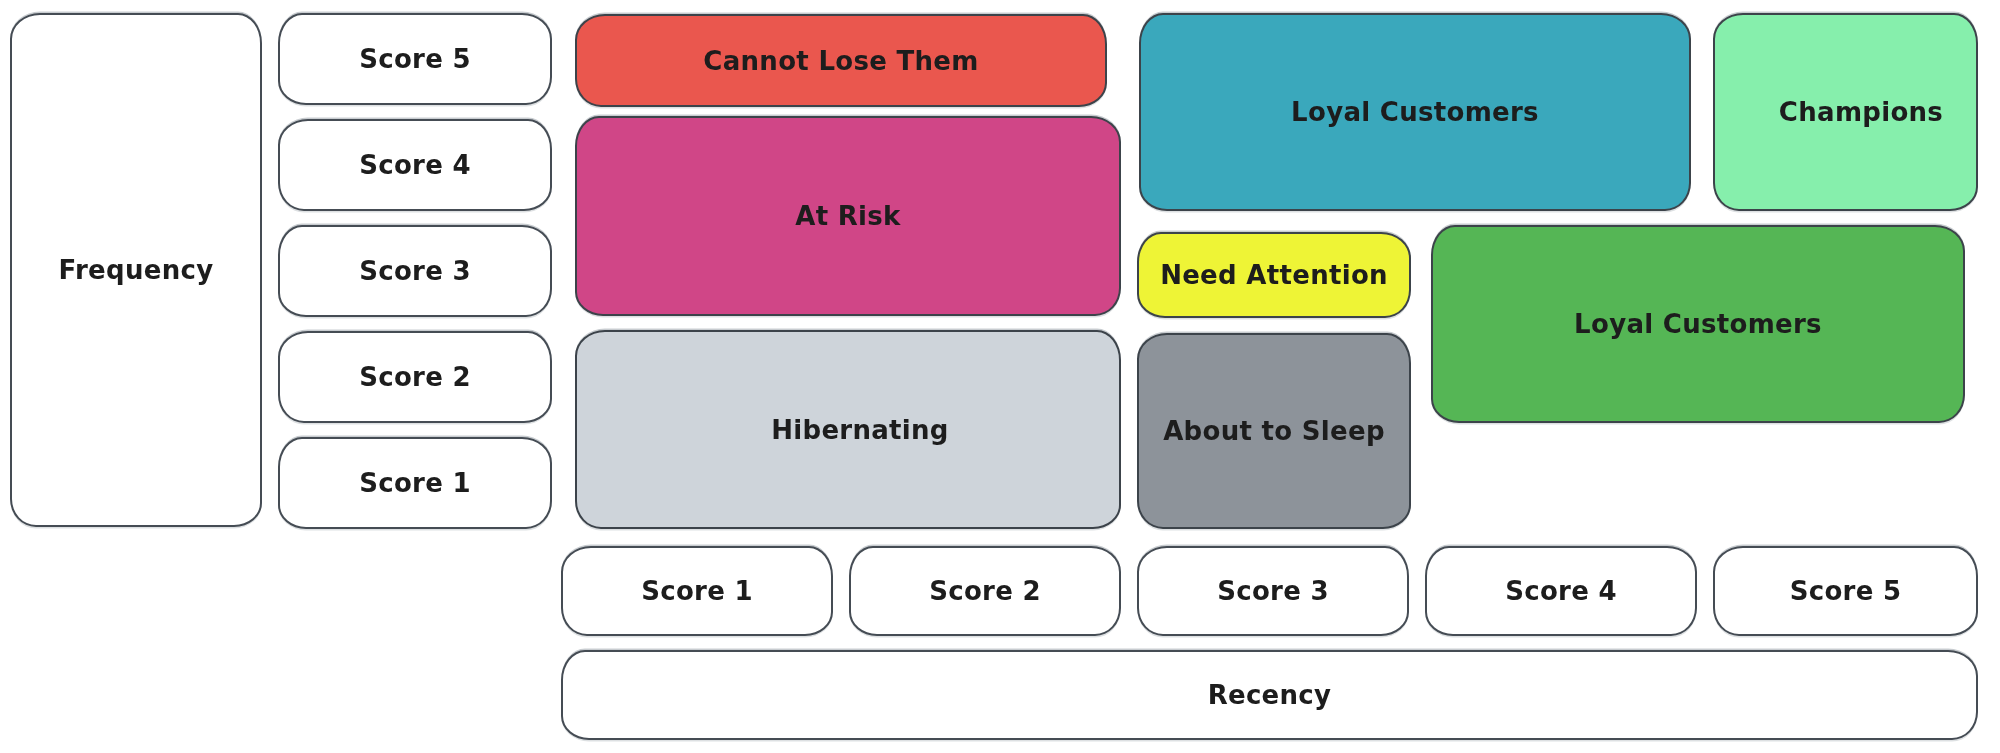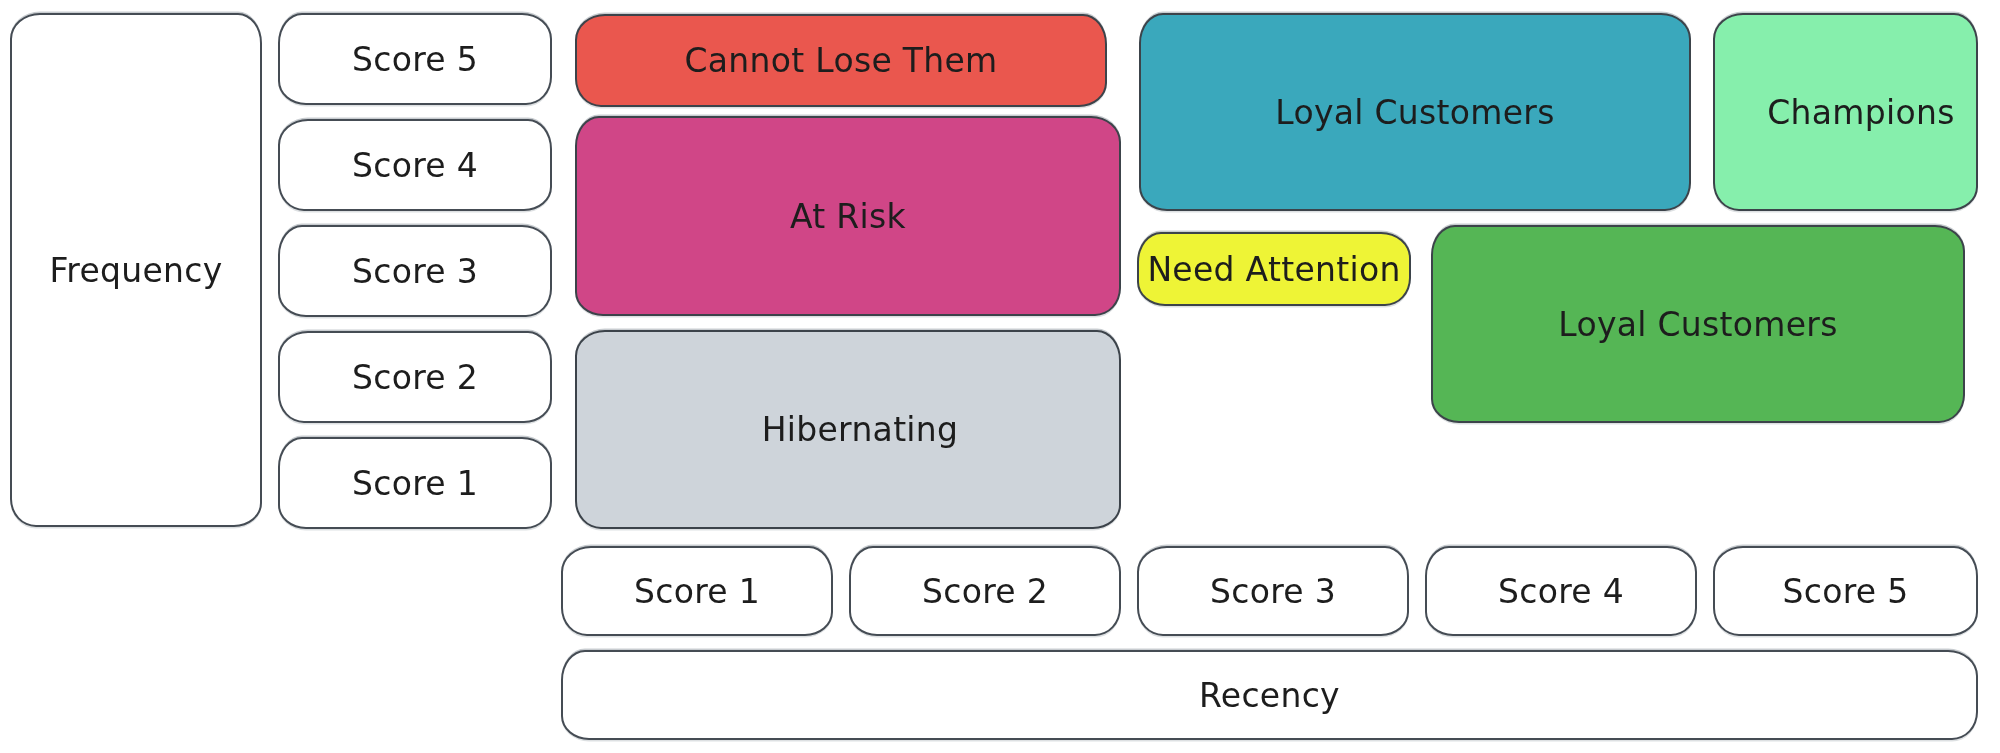--- a/index.html
+++ b/index.html
@@ -10,24 +10,25 @@
     font-family:"DejaVu Sans","Liberation Sans",sans-serif;
     color:#1d1d1d;
     overflow:hidden;
   }
   .b{
     position:absolute;
     display:flex;align-items:center;justify-content:center;
     box-sizing:border-box;
     border:2.5px solid #454c54;
     background:#ffffff;
-    font-size:33px;
+    font-size:26px;
     letter-spacing:.3px;
     text-align:center;
     box-shadow:0 -2px 0 -0.5px rgba(134,142,150,.45), 0 2px 0 -0.5px rgba(134,142,150,.28);
+    font-weight:bold;
   }
   .b span{pointer-events:none;}
   
   .ra{border-radius:30px 24px 28px 26px / 26px 30px 24px 28px;}
   .rb{border-radius:24px 30px 26px 28px / 30px 26px 28px 24px;}
   .seg{border-color:#3c434a;}
 
   
   .freq-axis      {left:10px;  top:13px;  width:252px; height:514px;}
   .f5             {left:278px; top:13px;  width:274px; height:92px;}
@@ -35,21 +36,21 @@
   .f3             {left:278px; top:225px; width:274px; height:92px;}
   .f2             {left:278px; top:331px; width:274px; height:92px;}
   .f1             {left:278px; top:437px; width:274px; height:92px;}
 
   
   .cannot-lose    {left:575px;  top:14px;  width:532px; height:93px;}
   .at-risk        {left:575px;  top:116px; width:546px; height:200px;}
   .hibernating    {left:575px;  top:330px; width:546px; height:199px;padding-left:24px;}
   .loyal-upper    {left:1139px; top:13px;  width:552px; height:198px;}
   .champions      {left:1713px; top:13px;  width:265px; height:198px;}
-  .need-attention {left:1137px; top:232px; width:274px; height:74px;}
+  .need-attention {left:1137px; top:232px; width:274px; height:86px;}
   .about-to-sleep {left:1137px; top:333px; width:274px; height:196px;}
   .loyal-lower    {left:1431px; top:225px; width:534px; height:198px;}
   .promising      {left:1431px; top:437px; width:266px; height:92px;}
   .new-customers  {left:1713px; top:437px; width:265px; height:92px;}
 
   
   .r1             {left:561px;  top:546px; width:272px; height:90px;}
   .r2             {left:849px;  top:546px; width:272px; height:90px;}
   .r3             {left:1137px; top:546px; width:272px; height:90px;}
   .r4             {left:1425px; top:546px; width:272px; height:90px;}
@@ -91,20 +92,23 @@
   </div>
   <div class="b rb seg loyal-upper" style="background-color: rgb(58, 168, 188);">
     <span>Loyal Customers</span>
   </div>
   <div class="b ra seg champions" style="background-color: #86efac; padding-left: 31px;">
     <span>Champions</span>
   </div>
   <div class="b rb seg need-attention" style="background-color: rgb(238, 244, 54);">
     <span>Need Attention</span>
   </div>
+  <div class="b ra seg about-to-sleep" style="background-color: rgb(141, 147, 154);">
+    <span>About to Sleep</span>
+  </div>
   <div class="b rb seg loyal-lower" style="background-color: rgb(85, 182, 85);">
     <span>Loyal Customers</span>
   </div>
 
   <div class="b ra r1">
     <span>Score 1</span>
   </div>
   <div class="b rb r2">
     <span>Score 2</span>
   </div>

